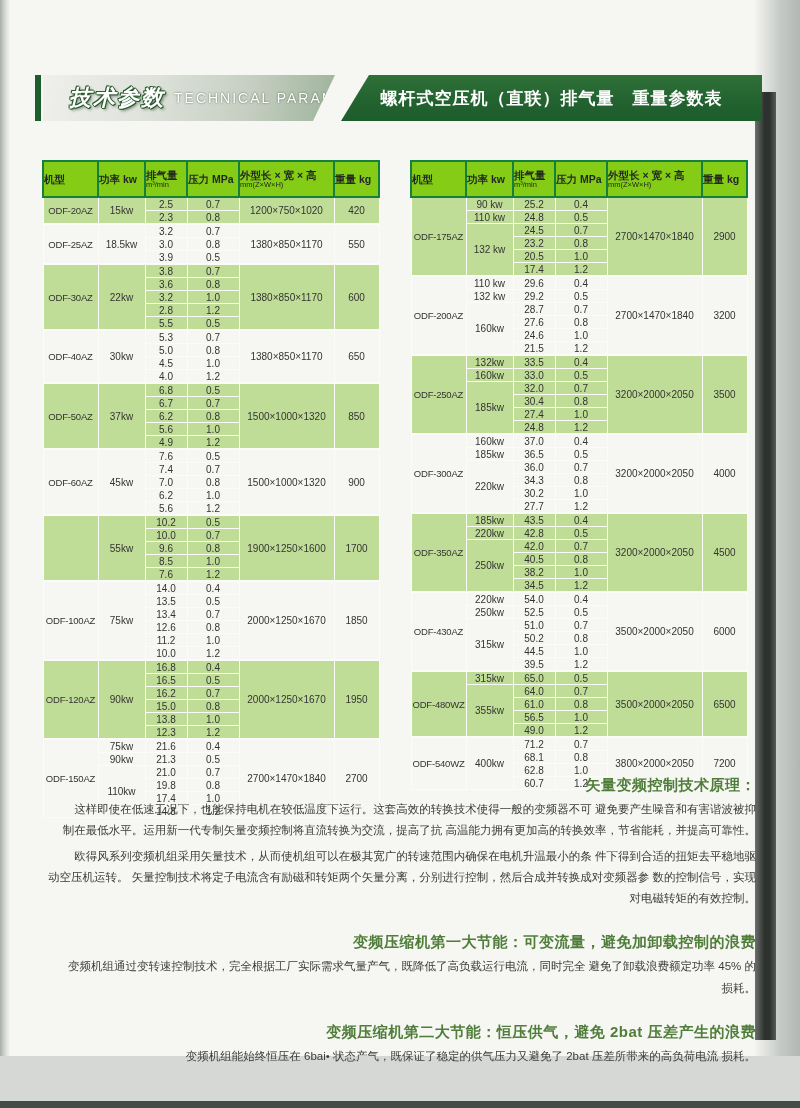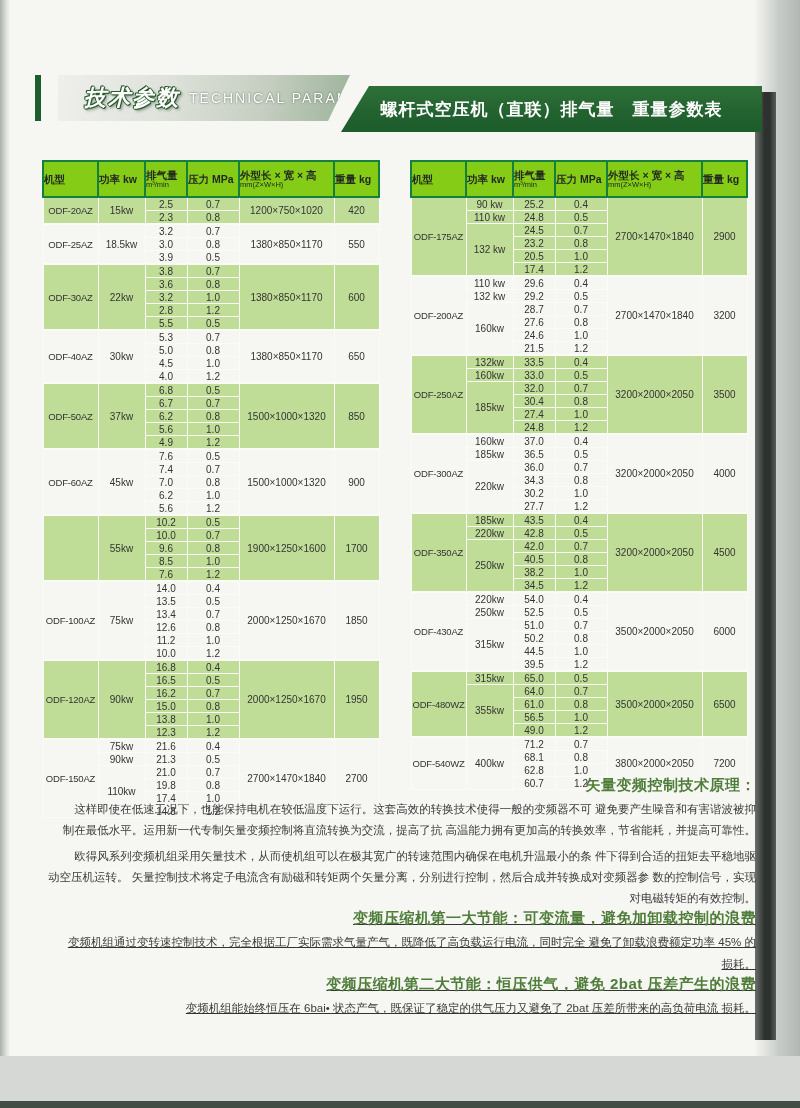--- a/index.html
+++ b/index.html
@@ -15,31 +15,31 @@
   .edge-right{position:absolute;right:0;top:0;width:46px;height:100%;
     background:linear-gradient(to right,#f6f6f2,#c7cbc7 55%,#b2b7b3);}
   .edge-right-dark{position:absolute;right:24px;top:92px;width:21px;height:948px;
     background:linear-gradient(to right,#6b706c,#2e322f 45%,#2e322f 70%,#585d59);}
   .footer-band{position:absolute;left:0;bottom:7px;width:100%;height:45px;background:#d5d8d5;}
   .footer-line{position:absolute;left:0;bottom:0;width:100%;height:7px;background:#434d45;}
 
   
   .banner{position:absolute;left:35px;top:75px;width:727px;height:46px;}
   .banner-bar{position:absolute;left:0;top:0;width:6px;height:46px;background:#1d5c2b;}
-  .banner-left{position:absolute;left:23px;top:0;width:292px;height:46px;
+  .banner-left{position:absolute;left:8px;top:0;width:292px;height:46px;
     background:linear-gradient(100deg,#efefec 0%,#dfe3dc 35%,#c6cec1 70%,#9db49b 100%);
     clip-path:polygon(0 0,100% 0,calc(100% - 22px) 100%,0 100%);
     display:flex;align-items:center;}
   .banner-left .cn{
     margin-left:26px;font-size:22px;font-weight:bold;font-style:italic;color:#fff;letter-spacing:2px;white-space:nowrap;
     text-shadow:1px 0 0 #2a5c2e,-1px 0 0 #2a5c2e,0 1px 0 #2a5c2e,0 -1px 0 #2a5c2e,
                 1px 1px 0 #2a5c2e,-1px -1px 0 #2a5c2e,2px 2px 3px rgba(20,50,25,.55);}
   .banner-left .en{margin-left:9px;font-size:14px;color:#fff;letter-spacing:2px;white-space:nowrap;
     text-shadow:0 0 2px rgba(60,80,60,.9);}
-  .banner-right{position:absolute;left:306px;right:0;top:11px;height:46px;
+  .banner-right{position:absolute;left:306px;right:0;top:0;height:46px;
     background:linear-gradient(180deg,#2f7039 0%,#236330 55%,#1d5c2b 100%);
     clip-path:polygon(28px 0,100% 0,100% 100%,0 100%);
     display:flex;align-items:center;justify-content:center;}
   .banner-right .title{color:#fff;font-weight:bold;font-size:17px;letter-spacing:1px;white-space:nowrap;}
 
   
   table.datatable{position:absolute;top:160px;border-collapse:collapse;table-layout:fixed;}
   #table-left{left:42px;width:336px;}
   #table-right{left:410px;width:336px;}
   .datatable th{
@@ -54,21 +54,21 @@
   .datatable td.model{font-size:9.5px;letter-spacing:-0.2px;}
   .datatable tr.block-start td{border-top:2px solid #fbfbf7;}
   .datatable tr.shaded td{background:#c0dd97;}
   .datatable tr.plain td{background:transparent;}
 
   
   .sections{position:absolute;left:40px;top:776px;width:716px;}
   .sections h3{margin:0;padding:0;color:#4f7d3a;font-size:15px;font-weight:bold;letter-spacing:0.5px;}
   .sections p{margin:4px 0 0 0;padding:0;font-size:11.5px;color:#3b3b3b;line-height:1.85;text-indent:2em;}
   .sections .sec{margin-bottom:0;text-align:right;}
-  .sections .sec + .sec{text-decoration:underline;}
+  .sections .sec + .sec{margin-top:24px;}
 </style>
 </head>
 <body>
 
 <div class="edge-left"></div>
 <div class="edge-right"></div>
 <div class="edge-right-dark"></div>
 <div class="footer-band"></div>
 <div class="footer-line"></div>
 

